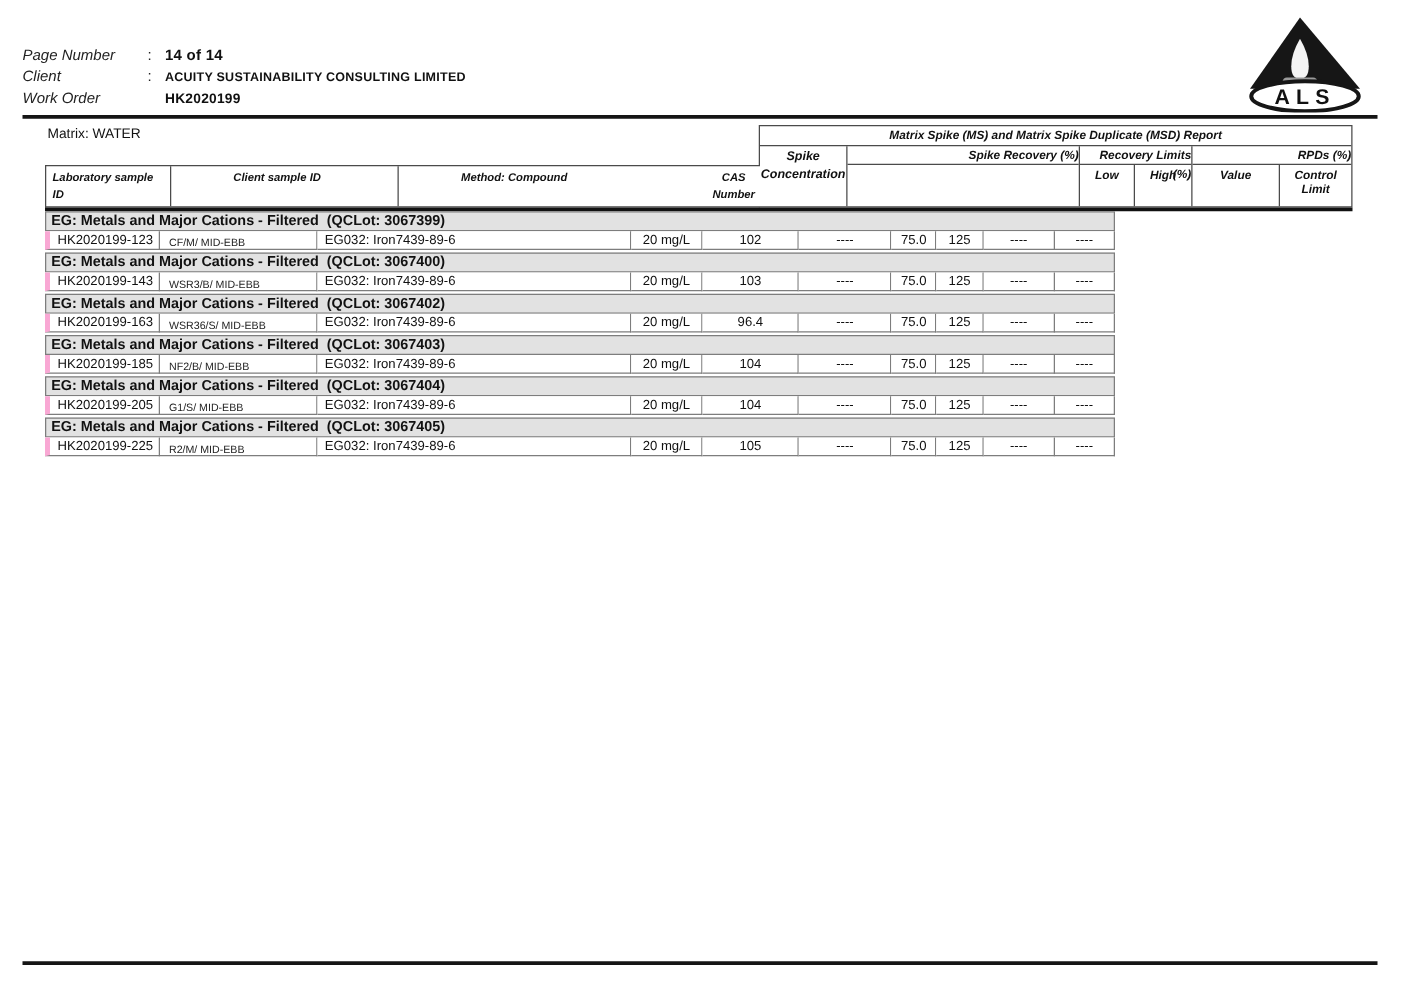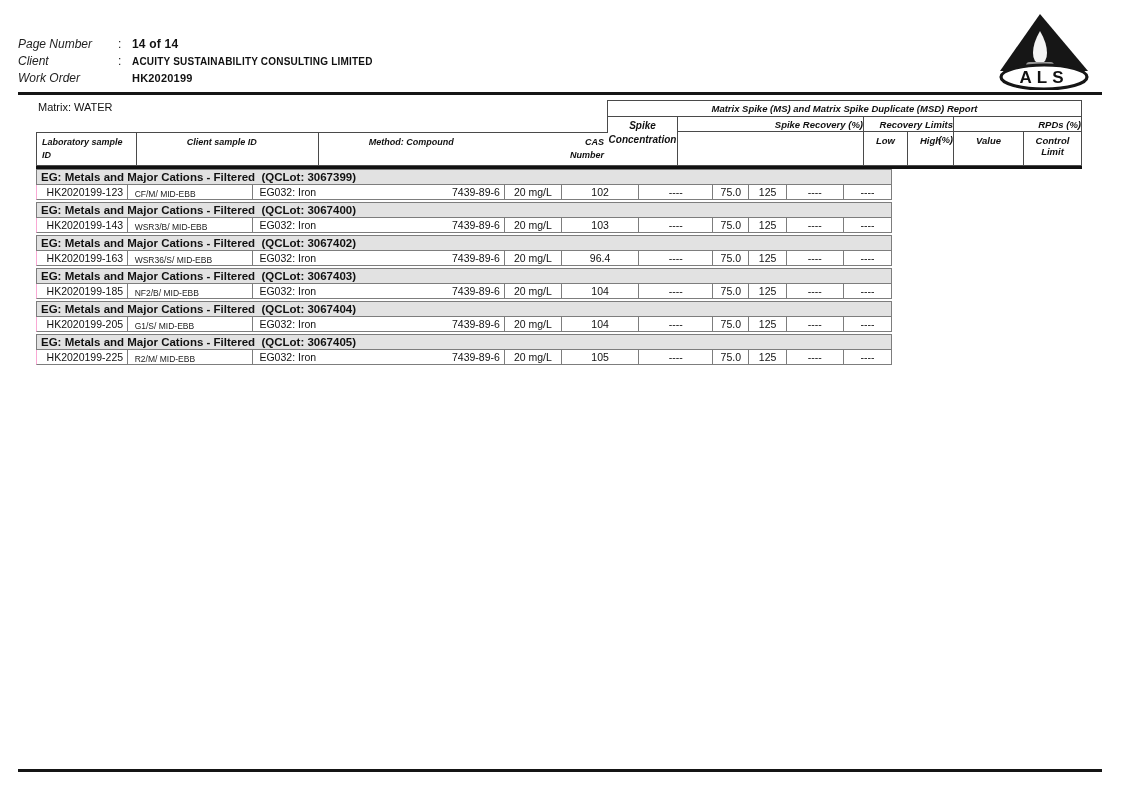--- a/index.html
+++ b/index.html
@@ -52,45 +52,45 @@
   .lb-cell.br{border-right:1px solid #4a4a4a;}
 
   .thick{position:absolute;left:0;top:66px;width:1046px;height:3px;background:#111;}
 
   .rows{position:absolute;left:0;top:69px;width:856px;}
   .band{height:16px;box-sizing:border-box;background:#e2e2e2;border:1px solid #7d7d7d;
         font-weight:bold;font-size:11.5px;line-height:13px;padding:1px 0 0 4px;white-space:pre;}
   .drow{display:flex;height:15px;margin-bottom:2px;}
   .cell{box-sizing:border-box;border-right:1px solid #7d7d7d;border-bottom:1px solid #7d7d7d;
         background:#fff;font-size:10.5px;line-height:13px;padding-top:1px;overflow:hidden;white-space:nowrap;}
-  .drow .cell:first-child{border-left:1px solid #f9a8d4;text-align:center;}
+  .drow .cell:first-child{border-left:4px solid #f9a8d4;}
   .c-lab{width:111px;padding-left:6px;}
   .c-client{width:153px;padding-left:7px;font-size:8.5px;padding-top:3px;color:#222;}
-  .c-mcas{width:307px;display:flex;justify-content:space-between;padding-left:6px;padding-right:4px;}
+  .c-mcas{width:307px;display:flex;justify-content:flex-start;padding-left:6px;padding-right:4px;}
   .c-conc{width:70px;text-align:center;}
   .c-ms{width:95px;text-align:center;}
   .c-msd{width:91px;text-align:center;}
   .c-low{width:44px;text-align:center;}
   .c-high{width:46px;text-align:center;}
   .c-val{width:70px;text-align:center;}
   .c-ctl{width:59px;text-align:center;}
   .w-conc{width:70px;}
   .w-rec{width:186px;}
   .w-lim{width:90px;}
   .w-rpd{flex:1;}
   .w-ms{width:95px;}
   .w-msd{flex:1;}
   .w-low{width:44px;}
   .w-high{flex:1;}
   .w-valc{width:70px;}
   .w-ctlc{flex:1;}
   .lw-lab{width:111px;}
   .lw-client{width:153px;}
   .lw-method{width:180px;}
-  .lw-cas{flex:1;text-align:right;padding-right:4px;padding-left:0;}
+  .lw-cas{flex:1;text-align:center;padding-right:4px;padding-left:0;}
 </style>
 </head>
 <body>
 
 <div class="page">
 
   <div class="hdr">
     <div class="hdr-row r1">
       <span class="hdr-label">Page Number</span>
       <span class="hdr-colon">:</span>

